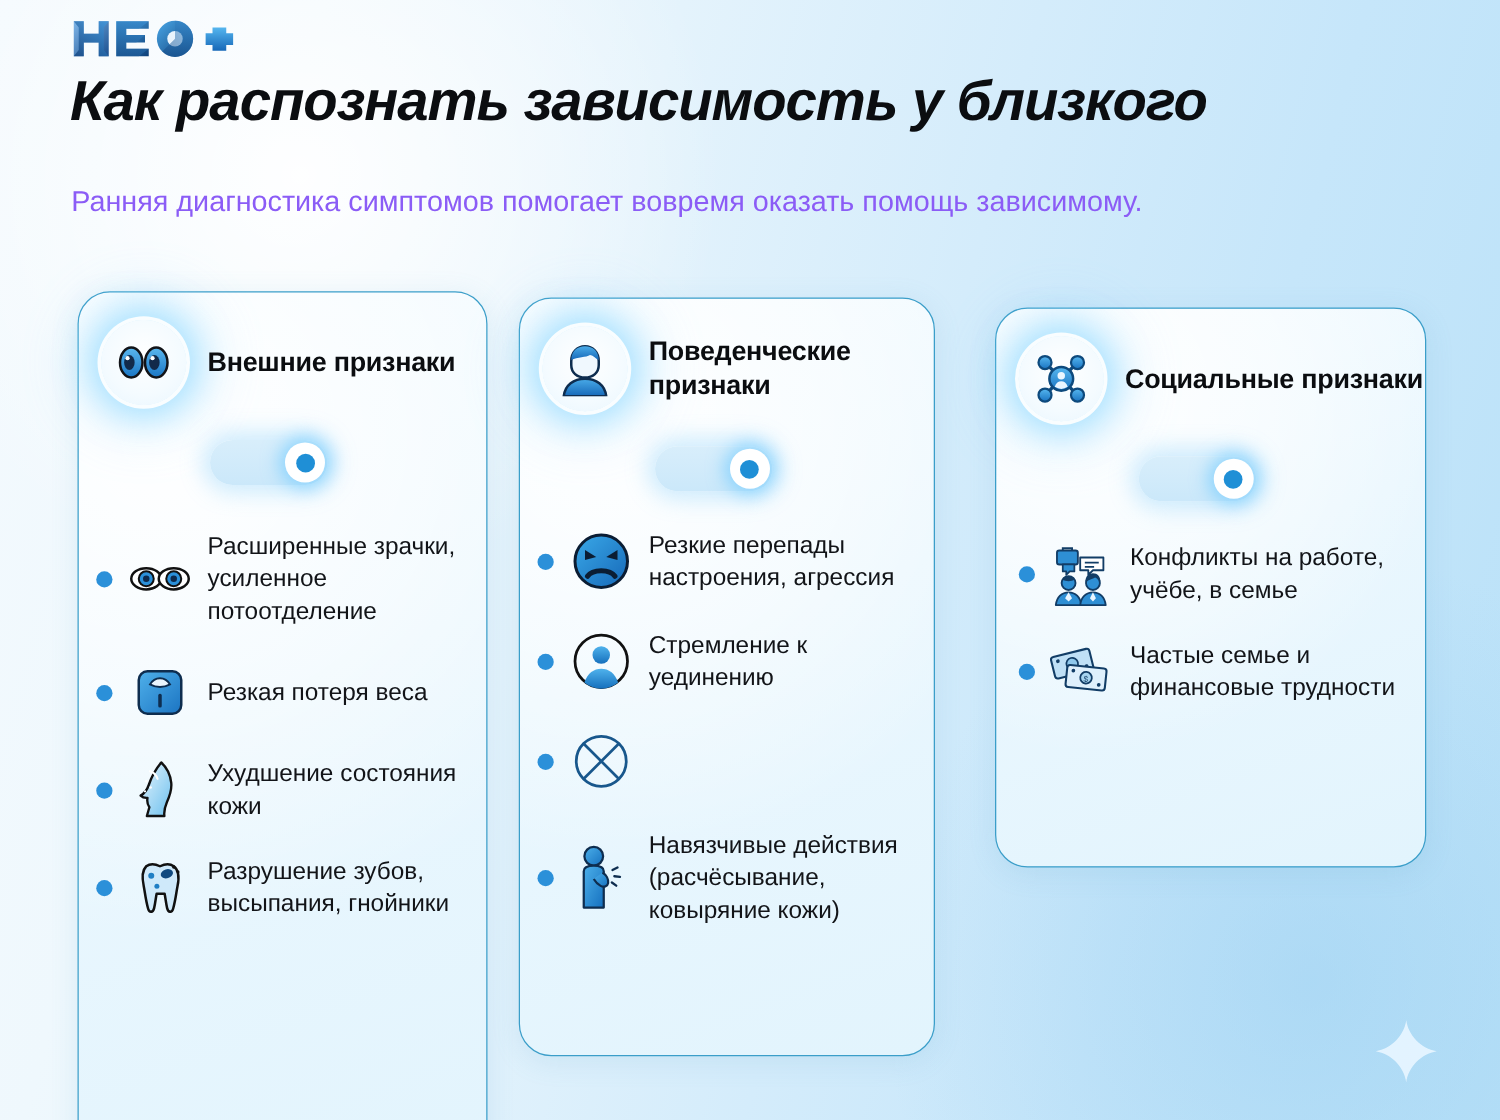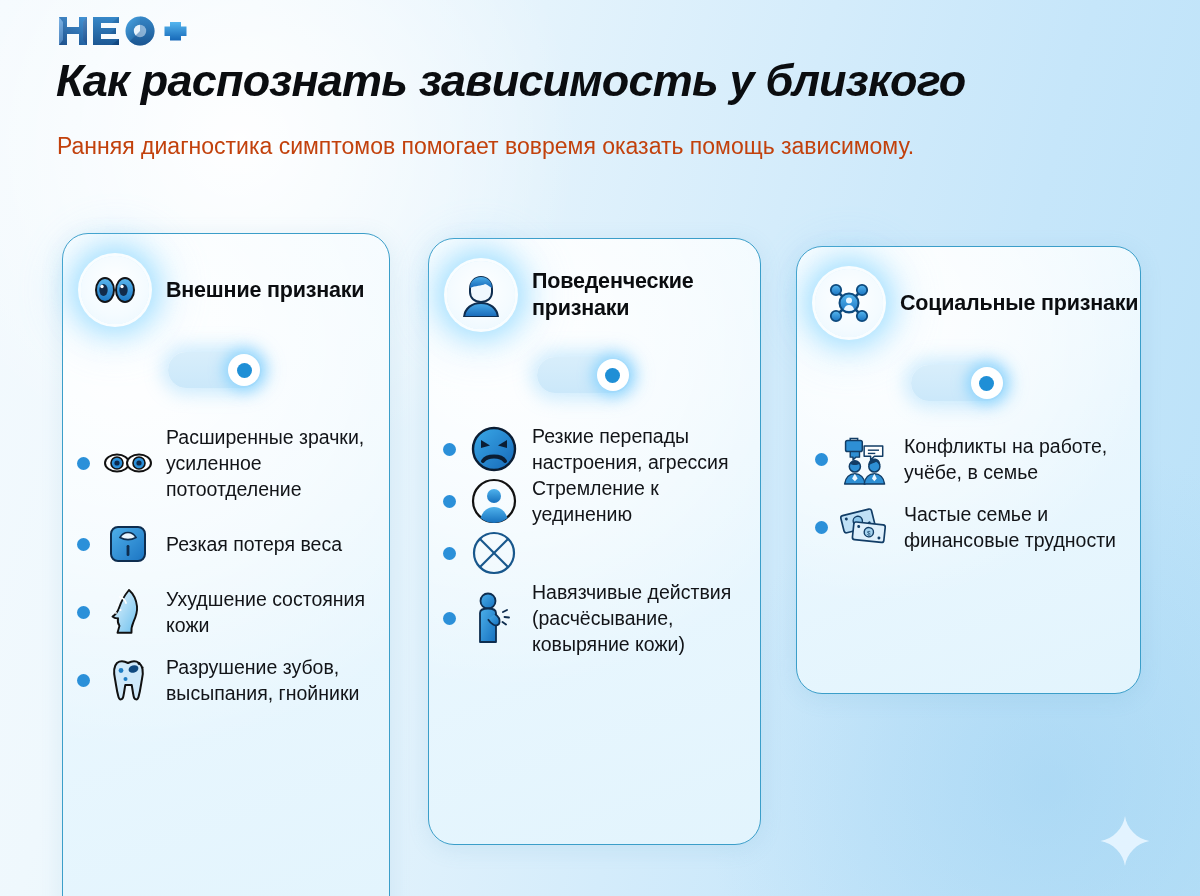--- a/index.html
+++ b/index.html
@@ -59,46 +59,46 @@
     font-weight: 700;
     letter-spacing: -0.8px;
     color: #0b0d10;
     white-space: nowrap;
     font-style: italic;
   }
 
   .page-subtitle {
     position: absolute;
     left: 57px;
-    top: 128px;
+    top: 143px;
     width: 930px;
     font-size: 23px;
     line-height: 36px;
-    color: #c2410c;
+    color: #8b5cf6;
     font-weight: 400;
   }
 
   
   .cards {
     position: absolute;
     left: 0; top: 233px;
     width: 1200px;
   }
 
   .card {
     position: absolute;
     border: 1.6px solid #3b9ec9;
     border-radius: 26px;
     background:
       radial-gradient(circle at 22% 16%, rgba(255,255,255,0.98) 0%, rgba(255,255,255,0.55) 32%, rgba(255,255,255,0) 62%),
       linear-gradient(160deg, #f3fbff 0%, #eaf7fe 45%, #e2f4fd 100%);
     box-shadow: 0 4px 22px rgba(90,160,200,0.14);
   }
   .card-1 { left: 62px;  top: 0;  width: 328px; height: 712px; }
-  .card-2 { left: 428px; top: 5px; width: 333px; height: 607px; }
+  .card-2 { left: 415px; top: 5px; width: 333px; height: 607px; }
   .card-3 { left: 796px; top: 13px; width: 345px; height: 448px; }
 
   .card-head {
     display: flex;
     align-items: center;
     gap: 17px;
     padding: 22px 0 0 18px;
   }
 
   .head-badge {
@@ -155,23 +155,23 @@
     border-radius: 50%;
     background: #1f8fd6;
   }
 
   
   .card-list {
     padding: 34px 16px 0 14px;
     display: flex;
     flex-direction: column;
   }
-  .card-1 .card-list { gap: 16px; padding-top: 36px; }
-  .card-2 .card-list { padding-top: 30px; justify-content: center; }
-  .card-3 .card-list { gap: 16px; padding-top: 32px; padding-left: 18px; }
+  .card-1 .card-list { gap: 26px; padding-top: 36px; }
+  .card-2 .card-list { gap: 28px; padding-top: 30px; justify-content: center; }
+  .card-3 .card-list { gap: 26px; padding-top: 32px; padding-left: 18px; }
 
   .list-item {
     display: flex;
     align-items: center;
     gap: 12px;
   }
 
   .bullet {
     flex: 0 0 13px;
     width: 13px; height: 13px;

